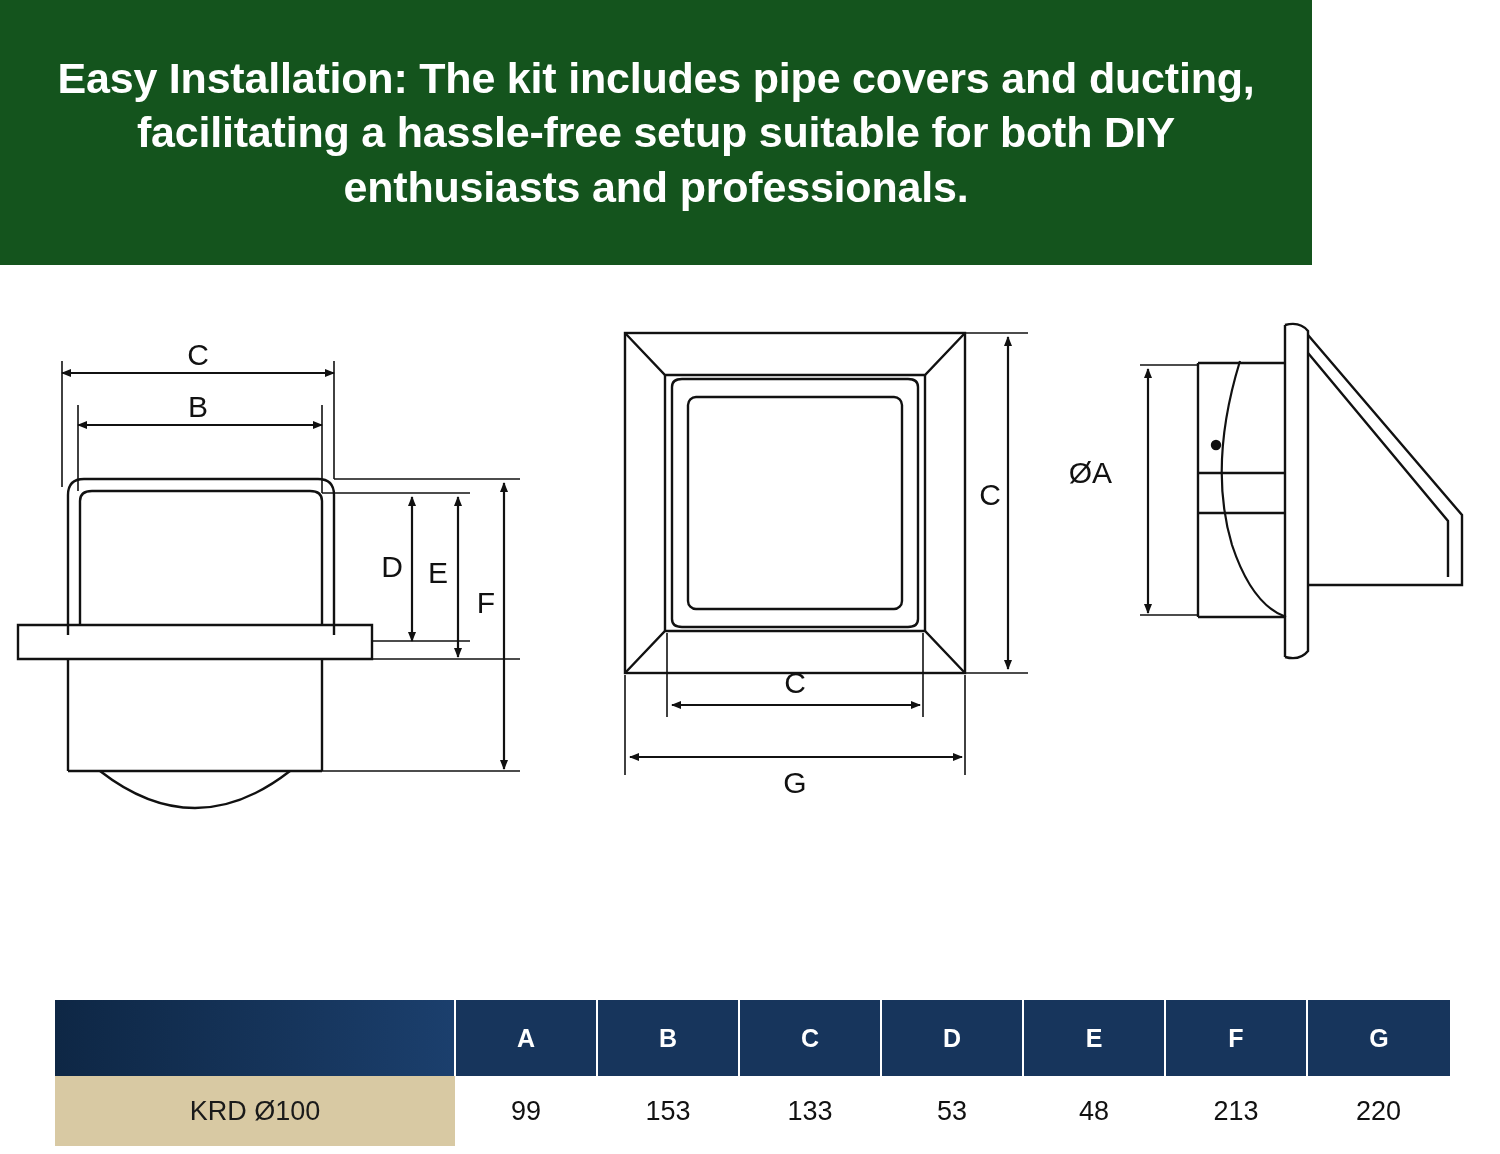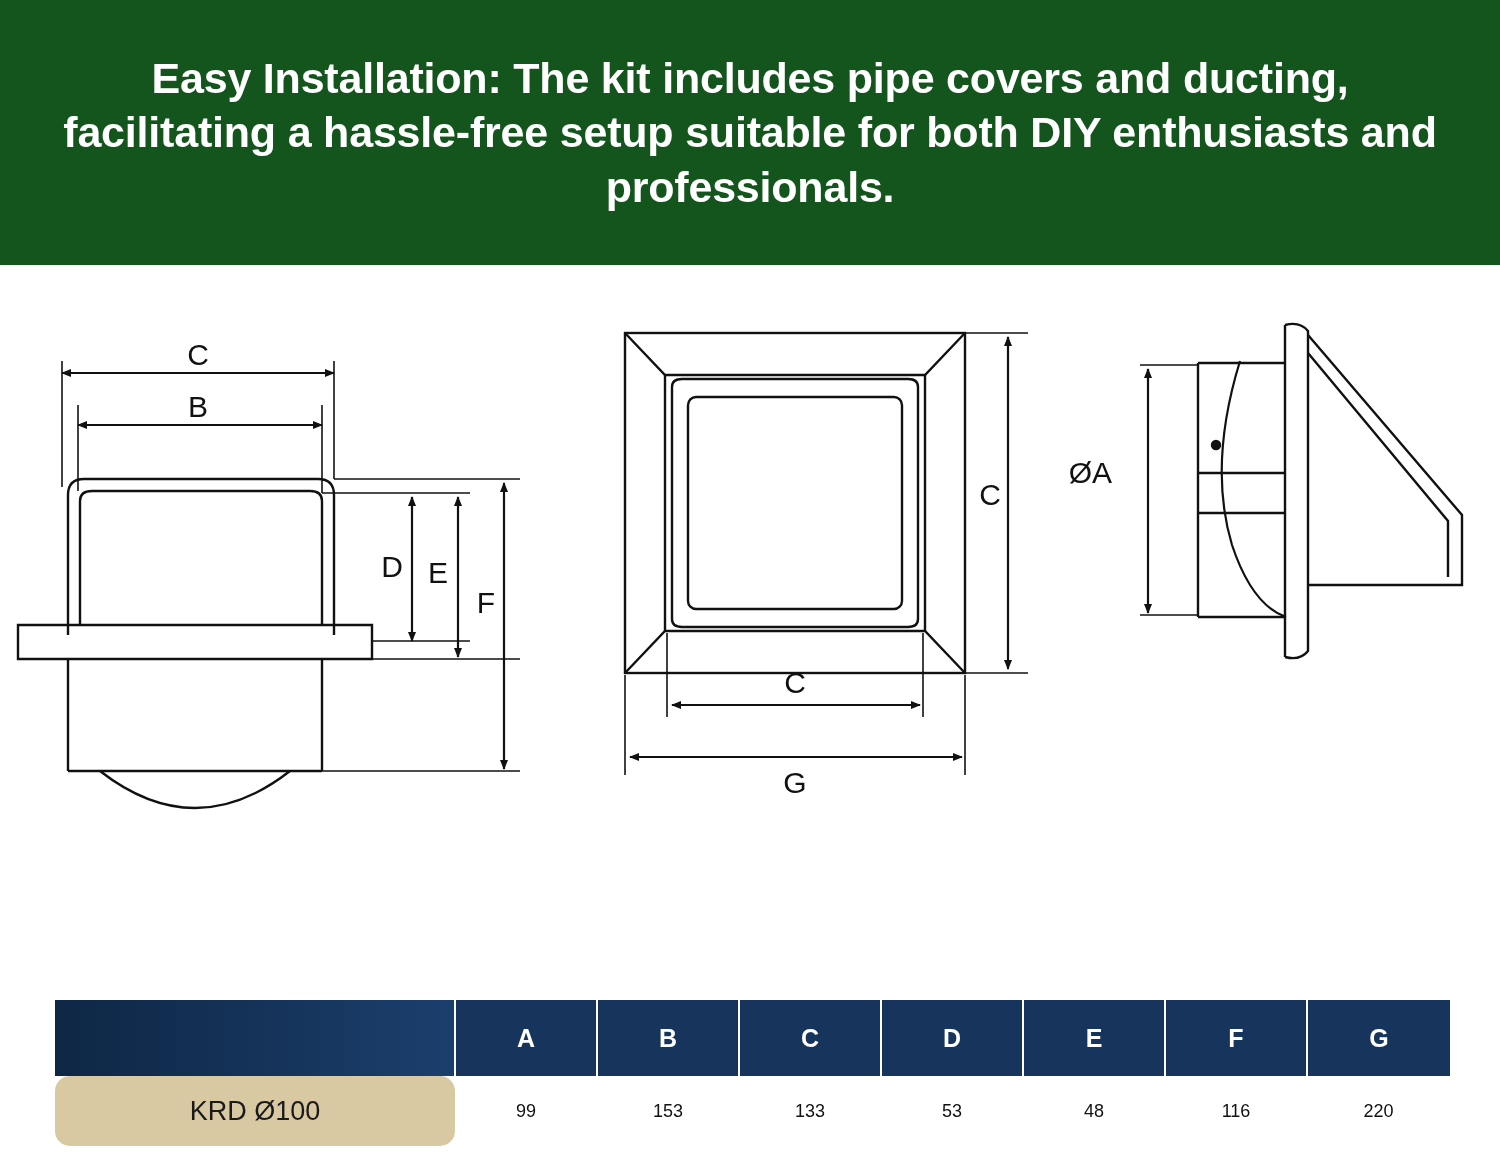--- a/index.html
+++ b/index.html
@@ -10,21 +10,21 @@
   body {
     width: 1500px;
     height: 1154px;
     font-family: "Liberation Sans", sans-serif;
     overflow: hidden;
     position: relative;
   }
   .banner {
     background: #14541d;
     color: #ffffff;
-    width: 1500px;
+    width: 1312px;
     height: 265px;
     box-sizing: border-box;
     display: flex;
     align-items: center;
     justify-content: center;
     padding: 0 40px;
   }
   .banner-text {
     font-size: 43px;
     font-weight: bold;
@@ -72,26 +72,25 @@
     vertical-align: middle;
     border-left: 2px solid #ffffff;
   }
   .row-label {
     background: #d8c9a3;
     color: #1a1a1a;
     font-size: 27px;
     text-align: center;
     height: 70px;
     vertical-align: middle;
-    border-radius: 15px;
   }
   .row-val {
     background: #ffffff;
     color: #111111;
-    font-size: 18px;
+    font-size: 27px;
     text-align: center;
     height: 70px;
     vertical-align: middle;
   }
   .lbl {
     font-family: "Liberation Sans", sans-serif;
     font-size: 30px;
     fill: #111111;
   }
 </style>
@@ -249,18 +248,18 @@
       </tr>
     </thead>
     <tbody>
       <tr>
         <td class="row-label">KRD Ø100</td>
         <td class="row-val">99</td>
         <td class="row-val">153</td>
         <td class="row-val">133</td>
         <td class="row-val">53</td>
         <td class="row-val">48</td>
-        <td class="row-val">116</td>
+        <td class="row-val">213</td>
         <td class="row-val">220</td>
       </tr>
     </tbody>
   </table>
 </div>
 
 </body></html>

